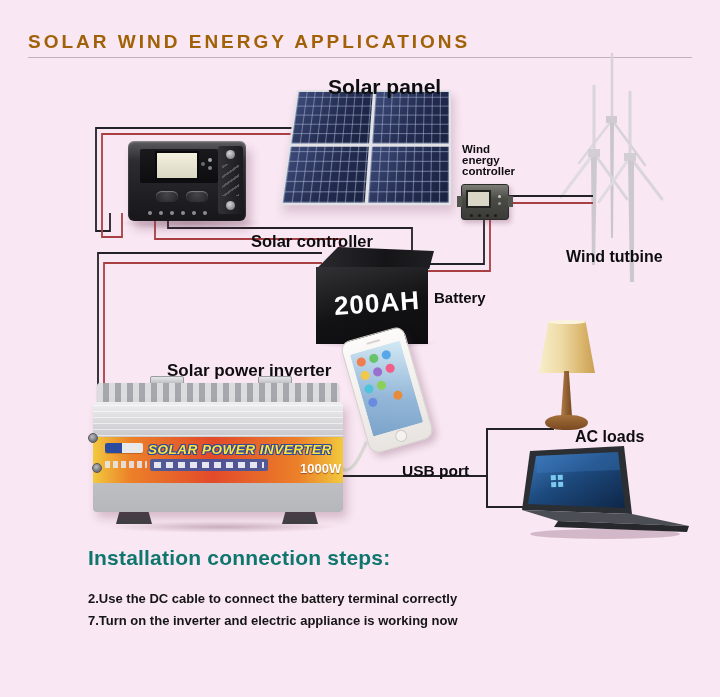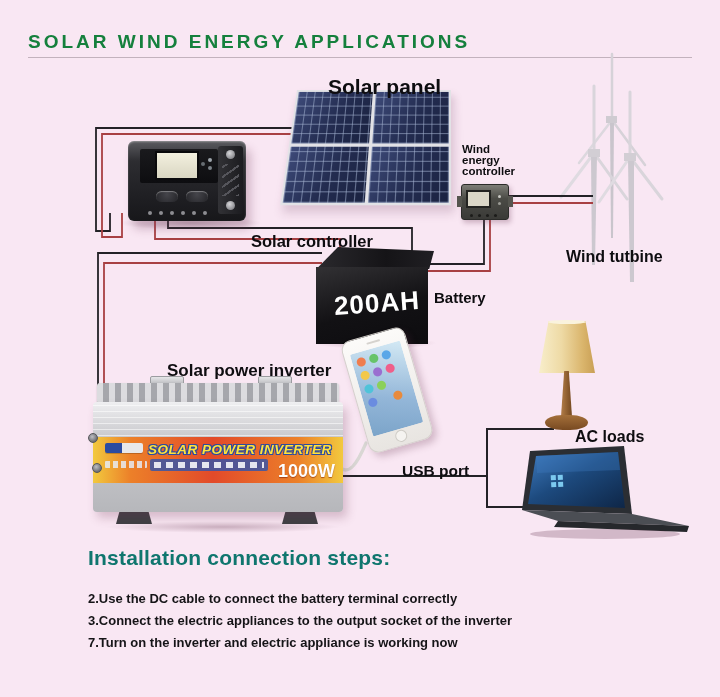--- a/index.html
+++ b/index.html
@@ -6,21 +6,21 @@
   #stage{
     position:relative;width:720px;height:697px;overflow:hidden;
     background:#f9e7f3;
     font-family:"Liberation Sans",sans-serif;
     color:#121114;
   }
   .abs{position:absolute;}
   
   .page-title{
     left:28px;top:31px;font-size:19px;font-weight:700;letter-spacing:3px;
-    color:#15803d;
+    color:#a16207;
   }
   .title-rule{left:28px;top:57px;width:664px;height:1px;background:#c3b2bd;}
   
   .lbl{font-weight:700;color:#0e0d10;white-space:nowrap;}
   .lbl-solar-panel{left:328px;top:75px;font-size:21px;}
   .lbl-solar-controller{left:251px;top:188px;font-size:16.5px;margin-top:44px;}
   .lbl-wind-controller{left:462px;top:144px;font-size:11.5px;line-height:11px;}
   .lbl-wind-turbine{left:566px;top:248px;font-size:16px;text-align:right;}
   .lbl-battery{left:434px;top:289px;font-size:15px;}
   .lbl-inverter{left:167px;top:361px;font-size:17px;}
@@ -136,21 +136,21 @@
     background:linear-gradient(90deg,#f2c93e 0%,#ec8029 15%,#e24a2a 48%,#ec8029 82%,#f2c93e 100%);}
   .inv-band-title{position:absolute;left:55px;top:5px;font-size:13.5px;font-weight:700;
     font-style:italic;letter-spacing:.5px;color:#ffe23c;
     text-shadow:1px 1px 0 #2b4ba0,-1px -1px 0 #2b4ba0,1px -1px 0 #2b4ba0,-1px 1px 0 #2b4ba0;}
   .inv-band-cn{position:absolute;left:57px;top:22px;width:118px;height:12px;border-radius:2px;
     background:rgba(45,85,175,.8);
     -webkit-mask:none;
     overflow:hidden;}
   .inv-band-cn::after{content:"";position:absolute;left:4px;top:3px;right:4px;bottom:3px;
     background:repeating-linear-gradient(90deg,rgba(255,255,255,.85) 0 7px,transparent 7px 12px);}
-  .inv-power{position:absolute;left:185px;top:24px;font-size:18px;font-weight:700;color:#fff;
+  .inv-power{position:absolute;left:207px;top:24px;font-size:13px;font-weight:700;color:#fff;
     text-shadow:0 1px 1px rgba(120,30,10,.6);}
   .inv-logo{position:absolute;left:12px;top:6px;width:38px;height:10px;border-radius:2px;
     background:linear-gradient(90deg,#2b4ba0 0 45%,#e8e8ea 45% 100%);
     box-shadow:0 1px 0 rgba(0,0,0,.2);}
   .inv-model{position:absolute;left:12px;top:24px;width:42px;height:7px;border-radius:1px;
     background:repeating-linear-gradient(90deg,rgba(230,240,255,.8) 0 5px,transparent 5px 8px);}
   .inv-foot{top:511px;width:36px;height:13px;background:#3e3f43;
     clip-path:polygon(10% 0,90% 0,100% 100%,0 100%);}
   .inv-foot.f1{left:116px;} .inv-foot.f2{left:282px;}
   .inv-screw{width:8px;height:8px;border-radius:50%;
@@ -327,17 +327,16 @@
 
   <div class="abs dev lamp-shade"></div>
   <div class="abs dev lamp-rim"></div>
   <div class="abs dev lamp-stem"></div>
   <div class="abs dev lamp-base"></div>
   <div class="abs lbl lbl-ac txt">AC loads</div>
 
   <div class="abs steps-heading txt">Installation connection steps:</div>
   <div class="abs steps-list txt">
     <div>2.Use the DC cable to connect the battery terminal correctly</div>
-    <div>3.Connect the electric appliances to the output socket of the inverter</div>
     <div>7.Turn on the inverter and electric appliance is working now</div>
   </div>
 
 </div>
 
 </body></html>

